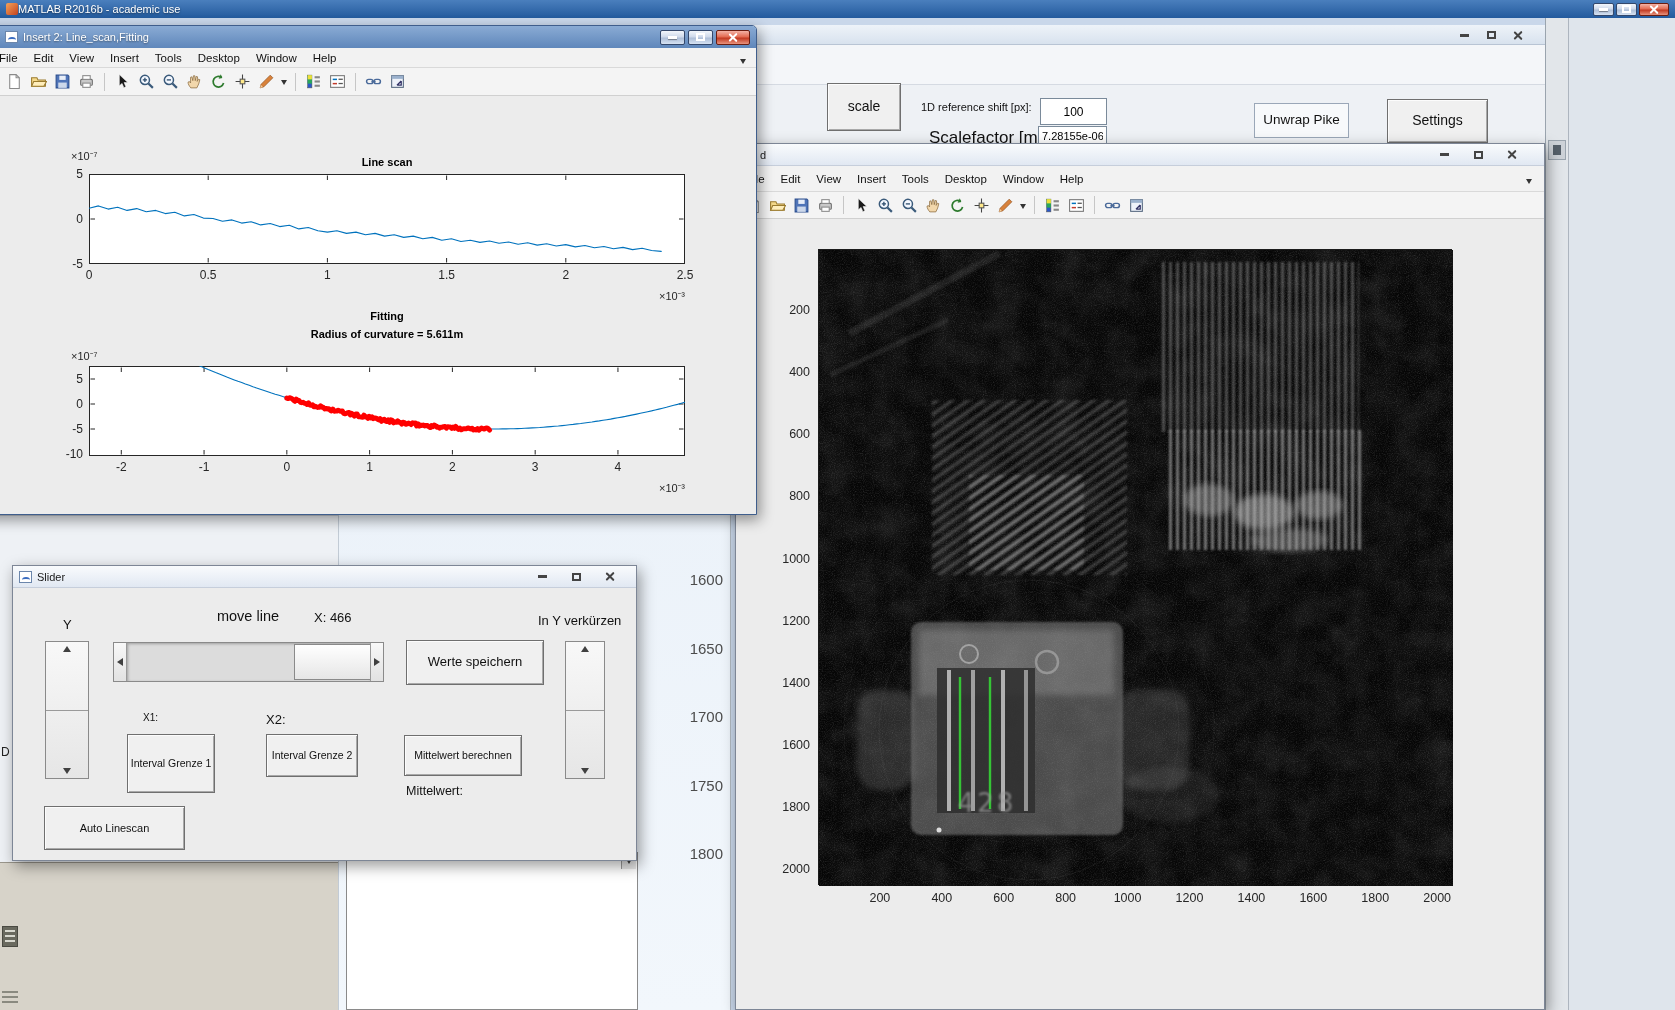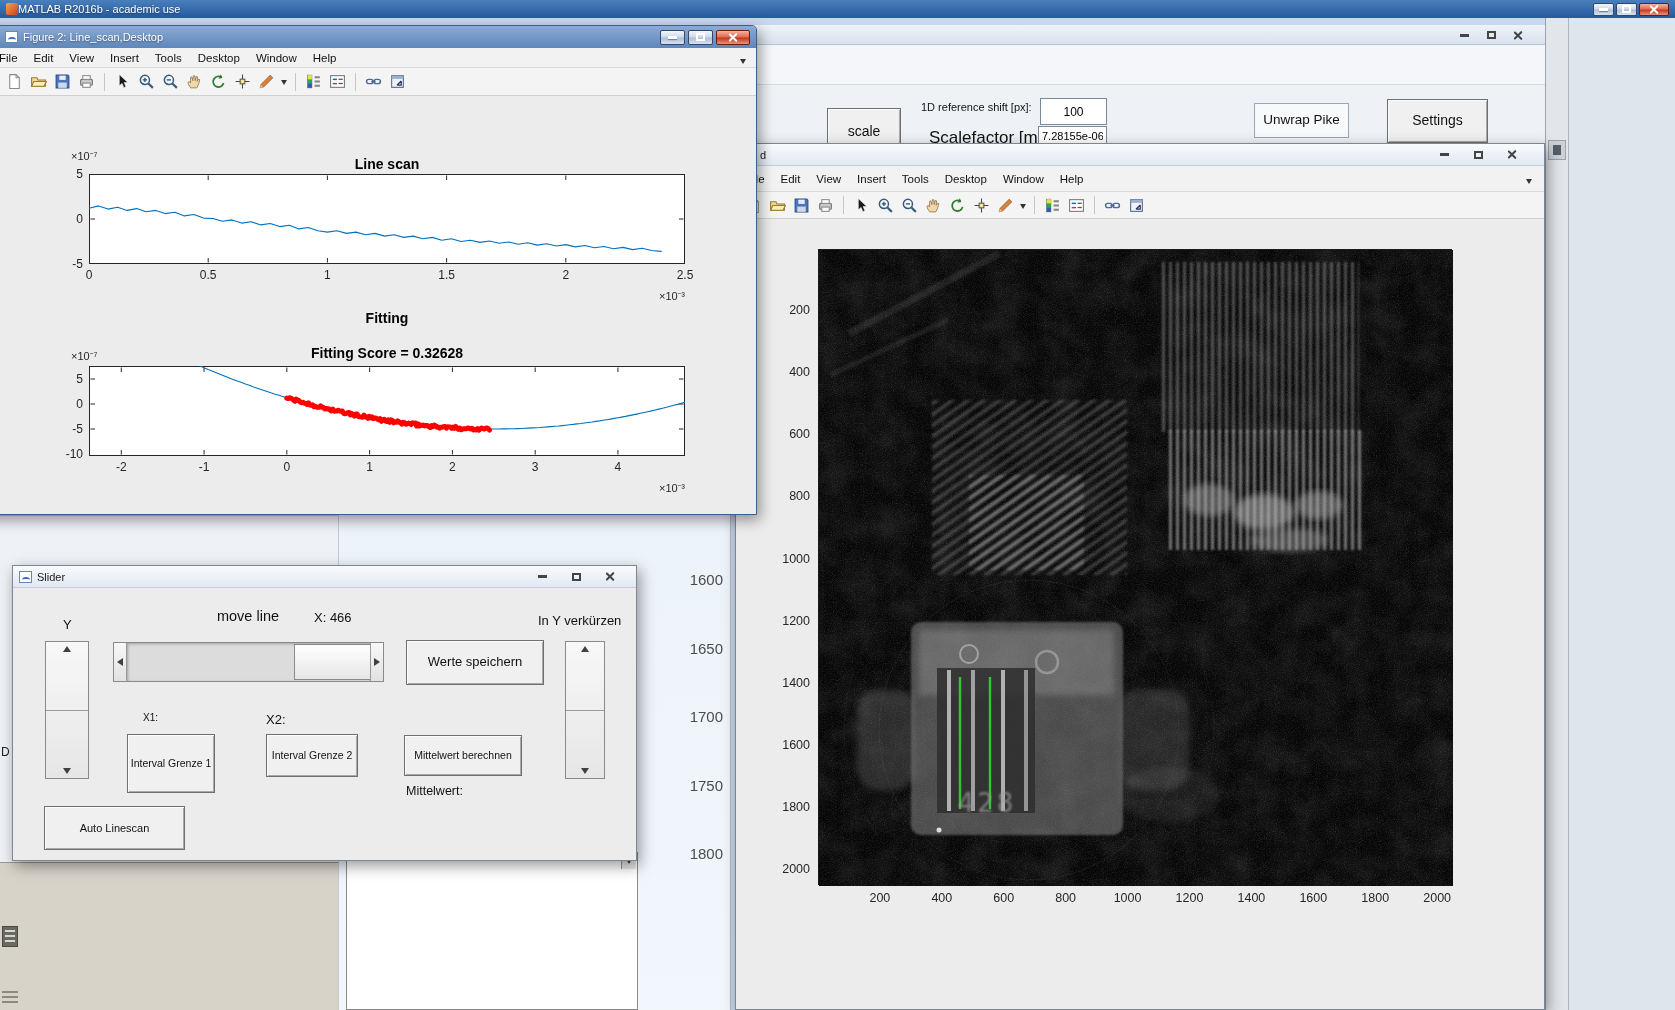--- a/index.html
+++ b/index.html
@@ -31,21 +31,21 @@
 .toolbar{position:absolute;left:0;right:0;display:flex;align-items:center;background:#f4f4f4;border-bottom:1px solid #d0d0d0;padding-left:8px;gap:5px}
 .tb-btn{display:flex;align-items:center;padding:1px;flex:none}
 .tbi{width:17px;height:17px;display:block}
 .tb-sep{width:1px;height:18px;background:#c6c6c6;margin:0 3px;flex:none}
 .caret{width:0;height:0;border:3.5px solid transparent;border-top:5px solid #333;margin-top:5px;flex:none}
 .btn{position:absolute;display:flex;align-items:center;justify-content:center;background:#f0f0f0;border:1px solid #6f6f6f;box-shadow:inset 1px 1px 0 #fcfcfc,inset -1px -1px 0 #a9a9a9;color:#111;text-align:center;line-height:1.1}
 .lbl{position:absolute;color:#111;white-space:nowrap}
 .input{position:absolute;background:#fff;border:1px solid #7a8a9a;font-size:12px;padding:1px 3px;font-family:inherit;text-align:center}
 .tick{position:absolute;font-size:12px;color:#262626;text-align:center;width:40px;pointer-events:none;white-space:nowrap}
 .tick.ylab{text-align:right}
-.plot-title{position:absolute;font-weight:bold;font-size:14px;color:#000;text-align:center}
+.plot-title{position:absolute;font-weight:bold;font-size:11px;color:#000;text-align:center}
 .exp{position:absolute;font-size:11px;color:#262626}
 .vslider{position:absolute;border:1px solid #8a8a8a;background:linear-gradient(#f8f8f8,#e6e6e6);display:flex;flex-direction:column}
 .vs-half{flex:1;display:flex;justify-content:center;position:relative}
 .vs-half.top{border-bottom:1px solid #9a9a9a;align-items:flex-start;padding-top:4px}
 .vs-half.bottom{align-items:flex-end;padding-bottom:4px}
 .tri-up{width:0;height:0;border-left:4.5px solid transparent;border-right:4.5px solid transparent;border-bottom:6px solid #404040}
 .tri-down{width:0;height:0;border-left:4.5px solid transparent;border-right:4.5px solid transparent;border-top:6px solid #404040}
 .tri-left{width:0;height:0;border-top:4.5px solid transparent;border-bottom:4.5px solid transparent;border-right:6px solid #404040}
 .tri-right{width:0;height:0;border-top:4.5px solid transparent;border-bottom:4.5px solid transparent;border-left:6px solid #404040}
 .hslider{position:absolute;border:1px solid #8a8a8a}
@@ -165,21 +165,21 @@
           <span class="gl-max"></span>
         </span>
       <span class="cbtn flat">
           <span class="gl-x"></span>
         </span>
     </span>
   </div>
   <div class="abs" style="left:338px;top:45px;width:1230px;height:40px;background:#f4f6f9;border-bottom:1px solid #d5dae2"></div>
   <div class="abs" style="left:338px;top:85px;width:1230px;height:58px;background:#eef1f5"></div>
 
-  <div class="btn" style="left:827px;top:108px;width:74px;height:48px;font-size:14px">scale</div>
+  <div class="btn" style="left:827px;top:83px;width:74px;height:48px;font-size:14px">scale</div>
   <div class="lbl" style="left:921px;top:101px;font-size:11px">1D reference shift [px]:</div>
   <input class="input" style="left: 1040px; top: 98px; width: 67px; height: 27px;" value="100">
   <div class="lbl" style="left:929px;top:128px;font-size:17px">Scalefactor [müm]</div>
   <input class="input" style="left: 1038px; top: 126px; width: 69px; height: 20px; font-size: 11px;" value="7.28155e-06">
   <div class="btn" style="left:1254px;top:103px;width:95px;height:35px;font-size:13.5px;background:#f7f9fb;box-shadow:none;border:1px solid #9aa7b8">Unwrap Pike</div>
   <div class="btn" style="left:1387px;top:99px;width:101px;height:44px;font-size:14px">Settings</div>
 
   <div class="abs" id="bg-panel" style="left:338px;top:45px;width:393px;height:965px;background:linear-gradient(180deg,#e6eef7,#f2f7fc);border-right:1px solid #b0b8c0;border-left:1px solid #c2cbd5">
     <div class="abs" style="left:7px;top:807px;width:292px;height:158px;background:#fff;border:1px solid #8a8a8a">
       <span class="abs" style="right:1px;top:1px;width:15px;height:15px;background:#e8e8e8;border-left:1px solid #9a9a9a;display:flex;align-items:center;justify-content:center">
@@ -409,21 +409,21 @@
         <div class="tick xlab" style="left: 495.398px; top: 672px; font-size: 12.5px;">1400</div>
         <div class="tick xlab" style="left: 557.312px; top: 672px; font-size: 12.5px;">1600</div>
         <div class="tick xlab" style="left: 619.227px; top: 672px; font-size: 12.5px;">1800</div>
         <div class="tick xlab" style="left: 681.141px; top: 672px; font-size: 12.5px;">2000</div>
       </div>
   </div>
 
   <div class="win" id="fig2" style="left:-22px;top:25px;width:779px;height:490px;z-index:10;border:1px solid #3f5e8c;border-radius:5px 5px 0 0">
     <div class="titlebar titlebar-blue">
       <span class="win-icon" style="margin-left:20px"></span>
-      <span>Figure 2: Line_scan,Desktop</span>
+      <span>Insert 2: Line_scan,Fitting</span>
       <span class="cap-btns">
         <span class="cbtn aero">
             <span class="gl-min"></span>
           </span>
         <span class="cbtn aero">
             <span class="gl-max"></span>
           </span>
         <span class="cbtn aero-close">
             <span class="gl-x"></span>
           </span>
@@ -537,21 +537,21 @@
             <line x1="476.8" y1="88.5" x2="476.8" y2="84" stroke="#262626"></line>
             <line x1="476.8" y1="1.5" x2="476.8" y2="6" stroke="#262626"></line>
             <line x1="1.5" y1="45" x2="6" y2="45" stroke="#262626"></line>
             <line x1="594.5" y1="45" x2="590" y2="45" stroke="#262626"></line>
             <polyline points="0.0,34.2 9.5,31.9 19.1,35.1 28.6,33.3 38.1,36.4 47.7,34.6 57.2,37.8 66.8,36.4 76.3,39.6 85.8,38.3 95.4,41.9 104.9,40.5 114.4,44.1 124.0,44.5 133.5,47.3 143.0,45.9 152.6,49.1 162.1,47.7 171.6,50.9 181.2,49.5 190.7,52.6 200.3,51.3 209.8,54.9 219.3,53.5 228.9,56.7 238.4,58.1 247.9,56.7 257.5,59.4 267.0,58.1 276.5,60.8 286.1,59.4 295.6,62.1 305.2,60.8 314.7,63.4 324.2,62.1 333.8,64.8 343.3,63.4 352.8,66.2 362.4,64.8 371.9,67.5 381.4,66.2 391.0,68.4 400.5,67.0 410.0,69.3 419.6,68.0 429.1,70.2 438.7,68.8 448.2,71.1 457.7,69.8 467.3,72.0 476.8,70.6 486.3,72.9 495.9,71.5 505.4,73.8 514.9,72.5 524.5,74.7 534.0,73.4 543.6,75.6 553.1,74.3 562.6,76.5 572.2,77.4" fill="none" stroke="#0072bd" stroke-width="1.1" stroke-linecap="round" stroke-linejoin="round"></polyline>
           </svg>
       </div>
       <div class="exp" style="left:646px;top:192px;width:60px;text-align:right">×10⁻³</div>
 
       <div class="plot-title" style="left:110px;top:214px;width:596px">Fitting</div>
-      <div class="plot-title" style="left:110px;top:249px;width:596px">Fitting Score = 0.32628</div>
+      <div class="plot-title" style="left:110px;top:232px;width:596px">Radius of curvature = 5.611m</div>
       <div class="exp" style="left:92px;top:252px">×10⁻⁷</div>
       <div class="abs" style="left:110px;top:270px;width:596px;height:90px">
         <svg id="plot2-svg" style="display:block" width="596" height="90">
             <rect x="0.5" y="0.5" width="595" height="89" fill="#fff" stroke="#262626"></rect>
             <line x1="32.283333333333346" y1="88.5" x2="32.283333333333346" y2="84" stroke="#262626"></line>
             <line x1="32.283333333333346" y1="1.5" x2="32.283333333333346" y2="6" stroke="#262626"></line>
             <line x1="115.06111111111113" y1="88.5" x2="115.06111111111113" y2="84" stroke="#262626"></line>
             <line x1="115.06111111111113" y1="1.5" x2="115.06111111111113" y2="6" stroke="#262626"></line>
             <line x1="197.8388888888889" y1="88.5" x2="197.8388888888889" y2="84" stroke="#262626"></line>
             <line x1="197.8388888888889" y1="1.5" x2="197.8388888888889" y2="6" stroke="#262626"></line>

